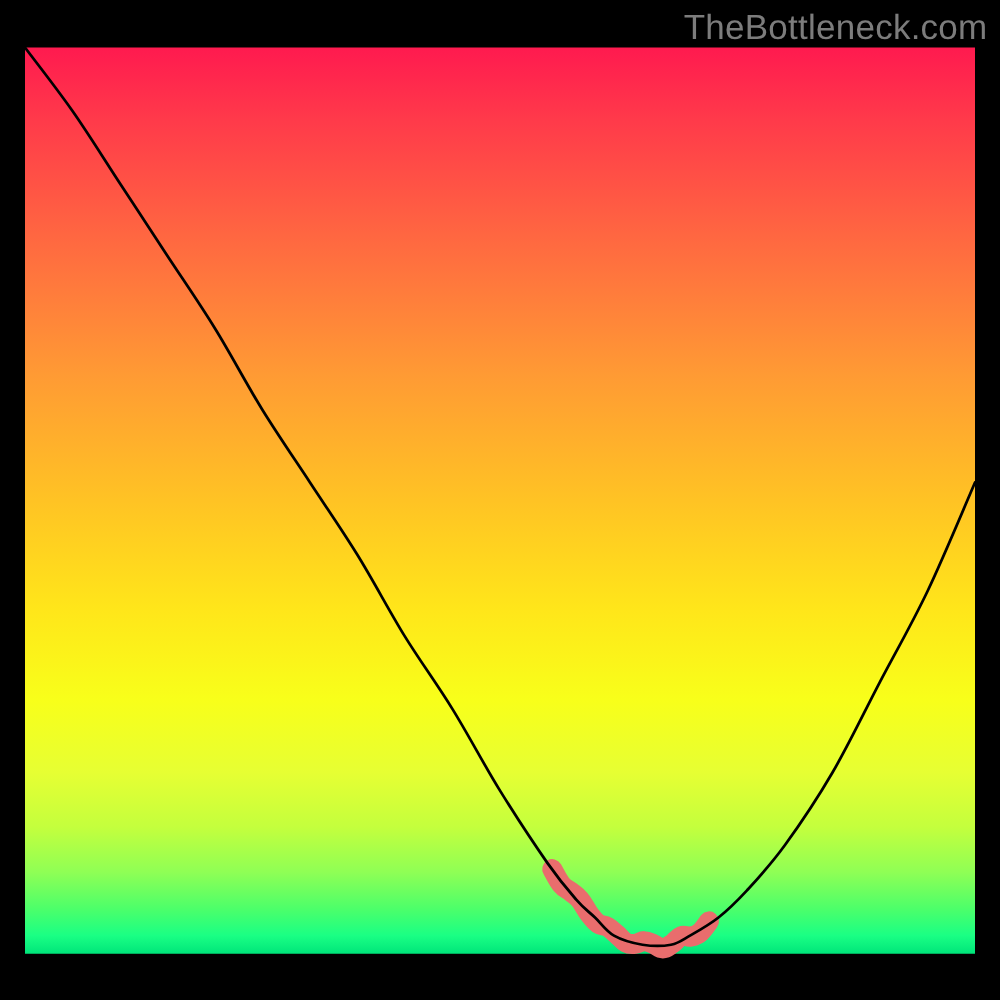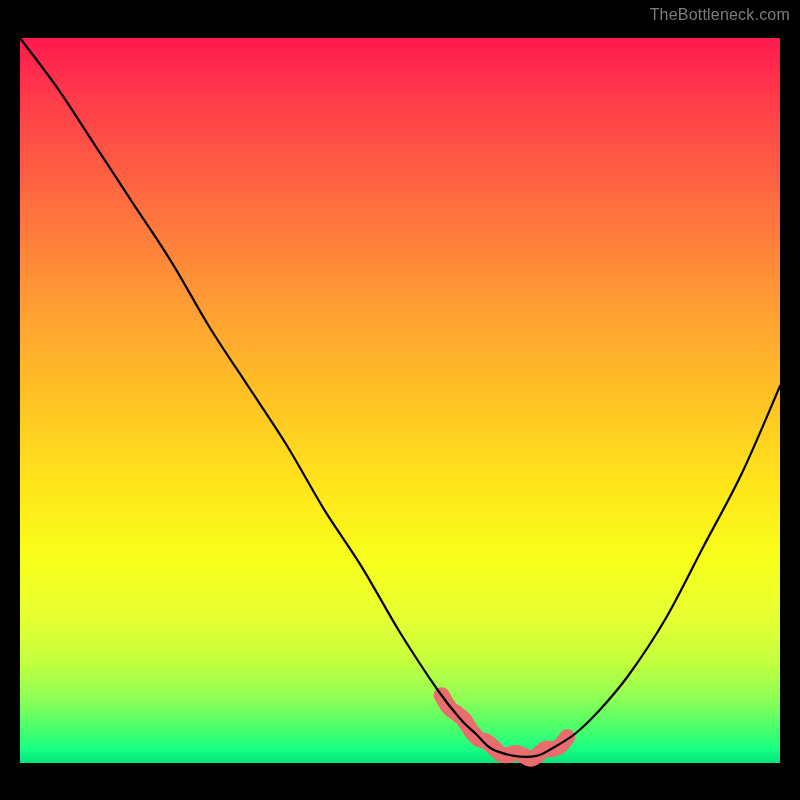--- a/index.html
+++ b/index.html
@@ -39,21 +39,21 @@
       #4dff6a 95%,
       #1aff84 98%,
       #00e57a 100%
     );
   }
   .watermark {
     position: absolute;
     top: 6px;
     right: 10px;
     color: #7c7c7c;
-    font-size: 16px;
+    font-size: 28px;
     font-weight: 400;
     letter-spacing: 0.2px;
   }
   svg.curve {
     position: absolute;
     left: 0;
     top: 0;
     width: 760px;
     height: 725px;
     overflow: visible;

